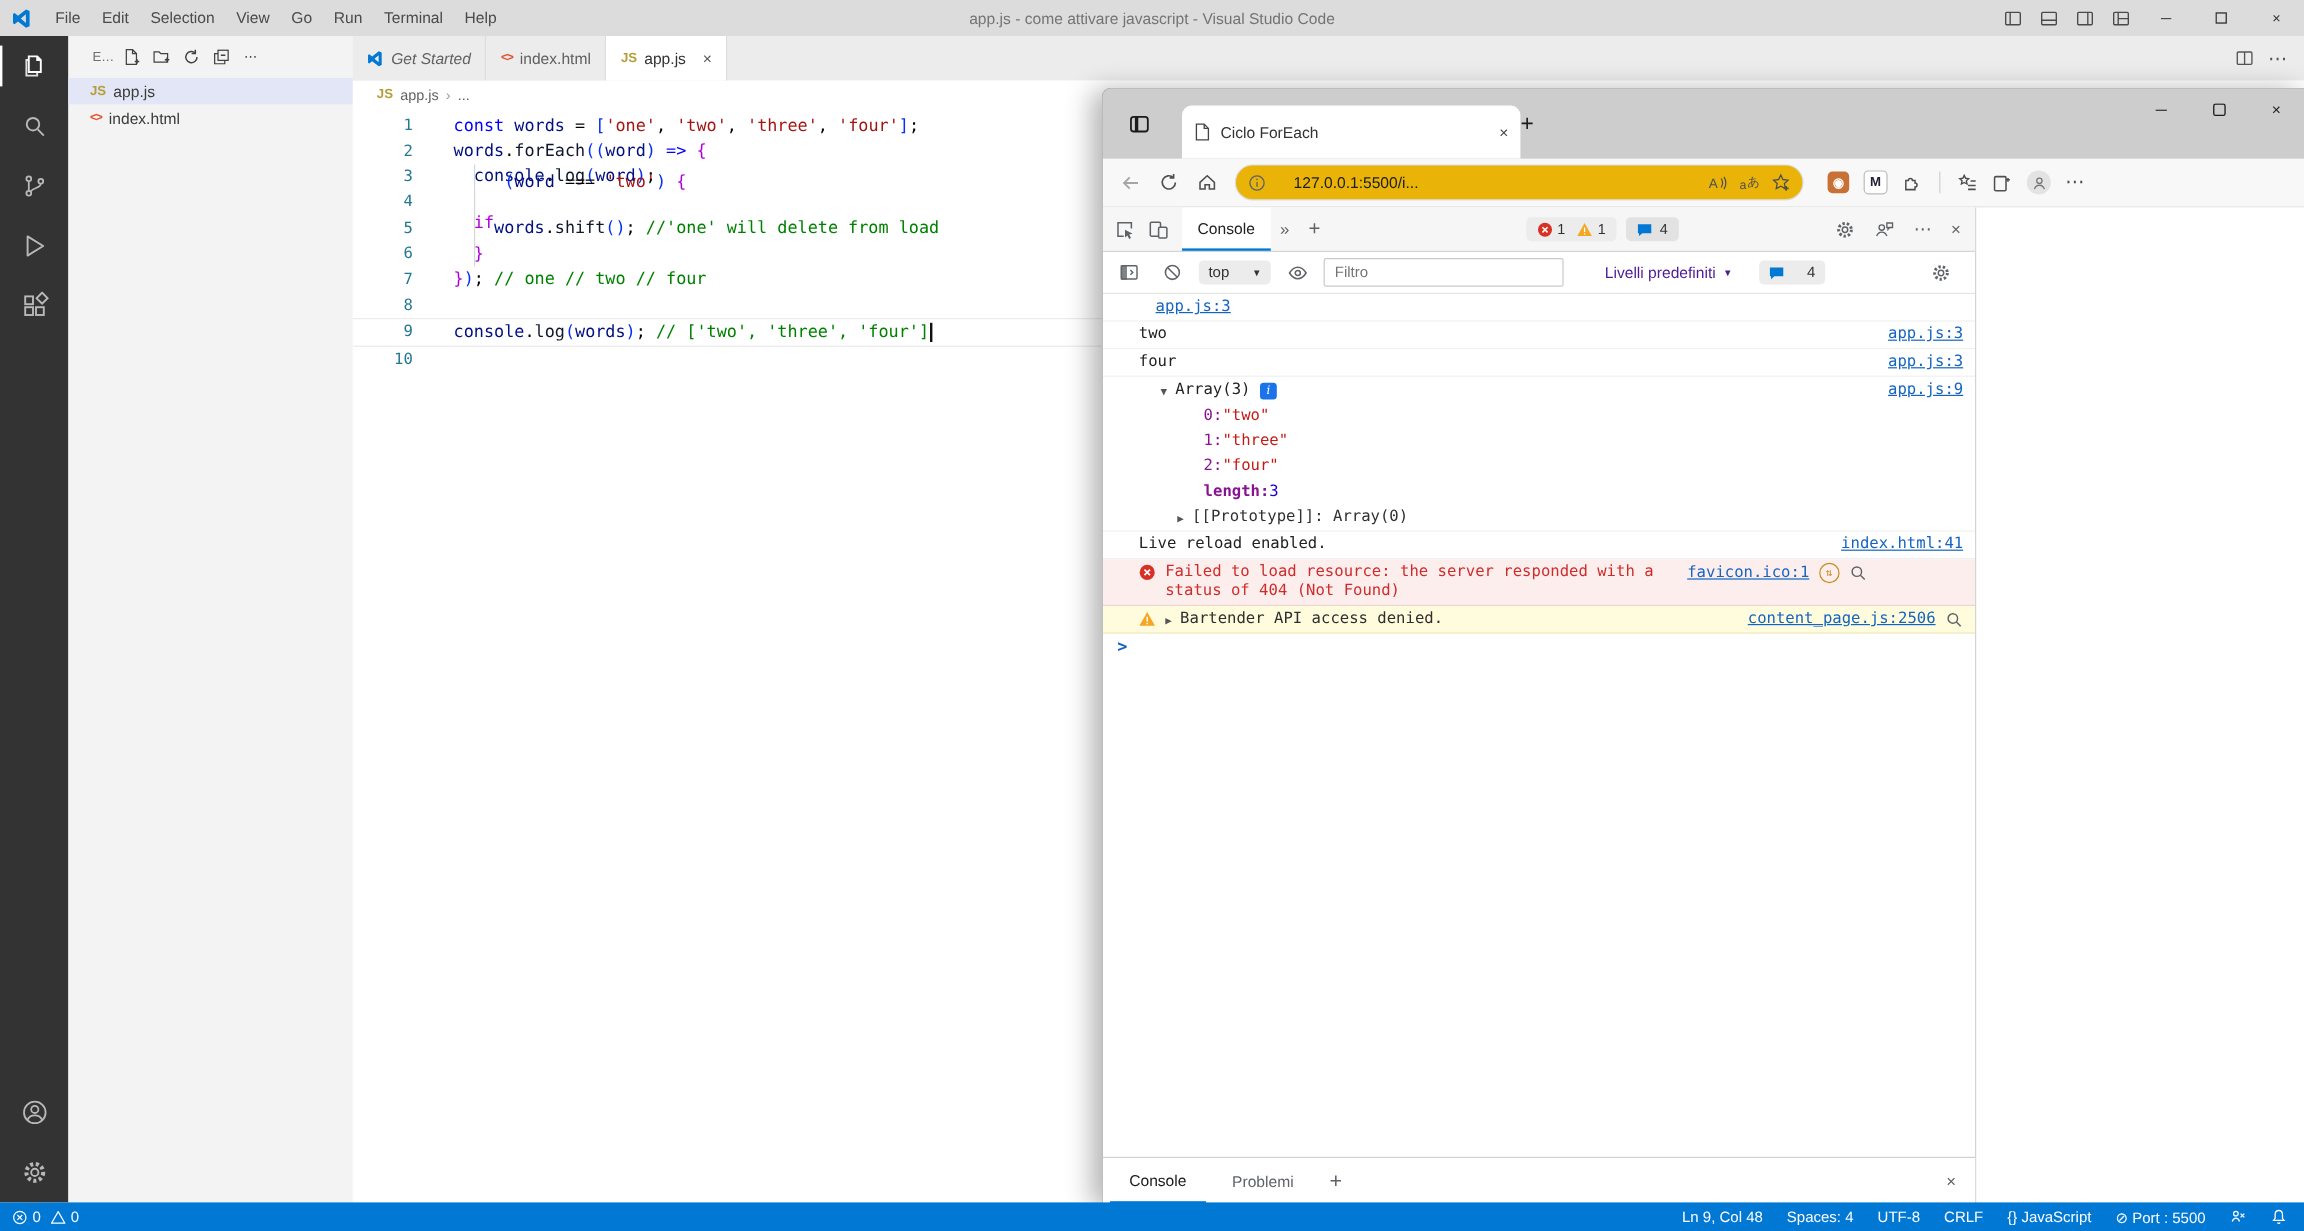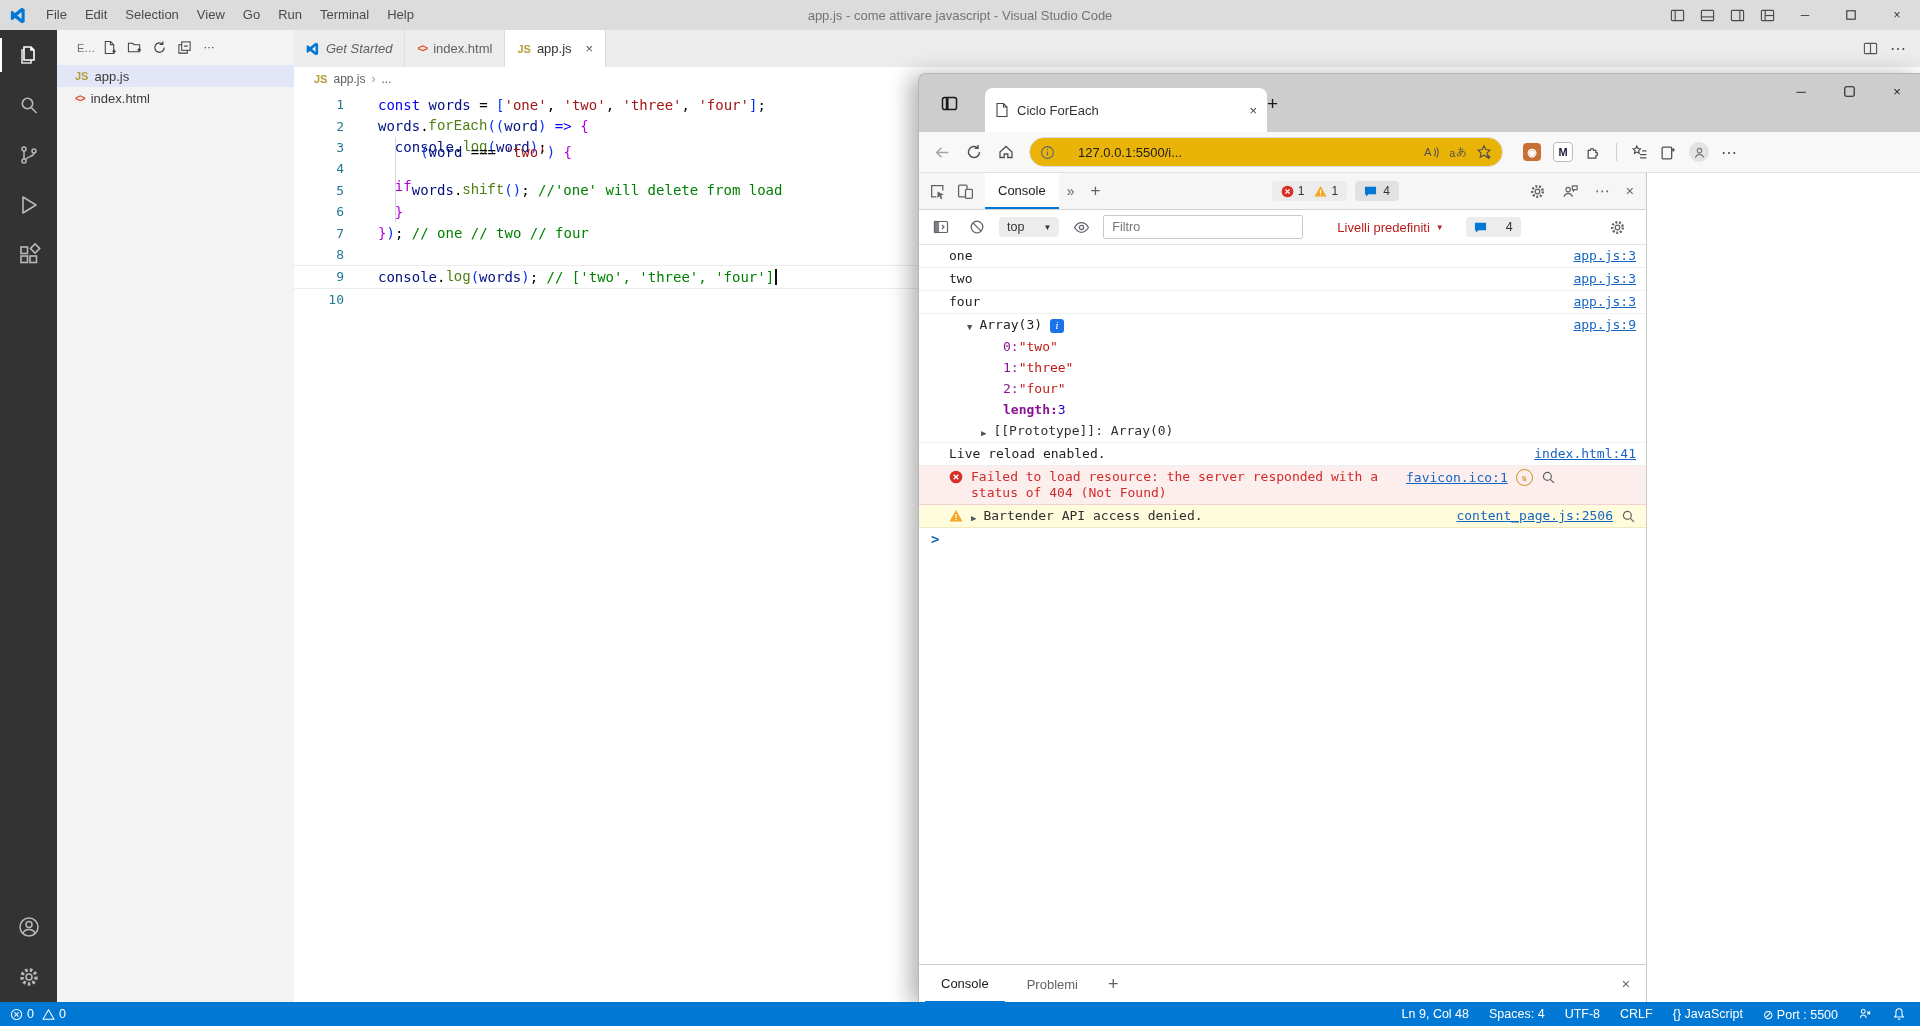--- a/index.html
+++ b/index.html
@@ -41,21 +41,21 @@
   .tab-close{margin-left:8px;color:#555;font-size:13px;}
   .tabs-actions{margin-left:auto;display:flex;align-items:center;gap:12px;padding-right:14px;color:#555;}
   .breadcrumb{height:24px;display:flex;align-items:center;gap:6px;padding-left:20px;font-size:12px;color:#616161;flex:none;}
   .code{flex:1;position:relative;padding-top:3px;font-size:14px;}
   .code-line{height:21.4px;display:flex;align-items:center;position:relative;white-space:pre;font-family:"DejaVu Sans Mono",monospace;}
   .code-line .ln{width:50px;flex:none;text-align:right;color:#237893;font-size:13px;}
   .code-line .lc{margin-left:34px;display:flex;}
   .code-line.guide::before{content:"";position:absolute;left:101px;top:0;bottom:0;border-left:1px solid #d6d6d6;}
   .code-line.cur{border-top:1px solid #ececec;border-bottom:1px solid #ececec;}
   .cursor{display:inline-block;width:2px;height:16px;background:#111;margin-left:1px;}
-  .tk-kw{color:#0000ff;} .tk-kc{color:#af00db;margin-top:34px;} .tk-v{color:#001080;} .tk-fn{color:#4d7c0f;font-family:Liberation Mono, monospace;}
+  .tk-kw{color:#0000ff;} .tk-kc{color:#af00db;margin-top:34px;} .tk-v{color:#001080;} .tk-fn{color:#0f172a;}
   .tk-s{color:#a31515;} .tk-c{color:#008000;} .tk-p{color:#000;} .tk-b1{color:#0431fa;} .tk-b2{color:#af00db;}
 
   
   .statusbar{position:absolute;left:0;bottom:0;width:1920px;height:24px;background:#0078d4;color:#fff;
     display:flex;align-items:center;font-size:12.5px;z-index:30;}
   .st-left{display:flex;align-items:center;gap:5px;padding-left:10px;}
   .st-right{margin-left:auto;display:flex;align-items:center;gap:20px;padding-right:14px;}
   .st-seg{white-space:nowrap;display:flex;align-items:center;gap:4px;}
 
   
@@ -93,21 +93,21 @@
   .dt-more{display:flex;align-items:center;color:#5f6368;font-size:14px;padding:0 8px;}
   .badge-grp{margin-left:auto;align-self:center;display:flex;align-items:center;gap:10px;background:#ececec;
     border-radius:4px;padding:3px 9px;font-size:12px;color:#333;}
   .chip-msg{align-self:center;display:flex;align-items:center;gap:6px;background:#e2e2e2;border-radius:4px;
     padding:3px 9px;font-size:12px;color:#333;margin-left:8px;}
   .dt-rt{display:flex;align-items:center;gap:16px;margin-left:130px;padding-right:12px;color:#5f6368;}
   .dt-filter{height:34px;border-bottom:1px solid #e4e4e4;display:flex;align-items:center;padding:0 8px;gap:8px;flex:none;}
   .chip{background:#ececec;border-radius:4px;padding:3px 8px;font-size:12.5px;color:#333;display:flex;align-items:center;gap:19px;}
   .filter-input{width:182px;height:22px;border:1px solid #c9c9c9;border-radius:2px;font-size:12.5px;padding:0 8px;
     color:#333;background:#fff;outline:none;font-family:"Liberation Sans",sans-serif;}
-  .lvl{font-size:13px;color:#b91c1c;margin-left:26px;display:flex;align-items:center;gap:6px;}
+  .lvl{font-size:13px;color:#4c1d95;margin-left:26px;display:flex;align-items:center;gap:6px;}
   .dt-gear-r{margin-left:auto;color:#5f6368;padding-right:12px;}
 
   .console{flex:1;min-height:0;overflow:hidden;font-family:"DejaVu Sans Mono",monospace;font-size:13px;color:#222;}
   .crow{display:flex;align-items:flex-start;padding:3px 10px 3px 30px;border-bottom:1px solid #f0f0f0;line-height:16px;}
   .crow .msg{flex:1;}
   .clink{color:#1565c0;text-decoration:underline;margin-left:14px;white-space:nowrap;flex:none;}
   .agroup{border-bottom:1px solid #f0f0f0;}
   .crow.ahead{border-bottom:none;padding-left:48px;}
   .caret{color:#555;font-size:9px;margin-right:7px;flex:none;position:relative;top:2px;}
   .ainfo{display:inline-block;width:14px;height:14px;border-radius:3px;background:#1a73e8;color:#fff;font-size:10px;
@@ -577,21 +577,20 @@
           <span class="dt-gear-r">
               <svg width="17" height="17" viewBox="0 0 18 18" fill="none" stroke="currentColor">
                 <circle cx="9" cy="9" r="5.6" stroke-width="2.6" stroke-dasharray="2.1 1.8"></circle>
                 <circle cx="9" cy="9" r="2.4" stroke-width="1.3"></circle>
               </svg>
             </span>
         </div>
 
         <div class="console" id="console-list">
             <div class="crow">
-              <span class="msg">one</span>
               <span class="clink">app.js:3</span>
             </div>
             <div class="crow">
               <span class="msg">two</span>
               <span class="clink">app.js:3</span>
             </div>
             <div class="crow">
               <span class="msg">four</span>
               <span class="clink">app.js:3</span>
             </div>

